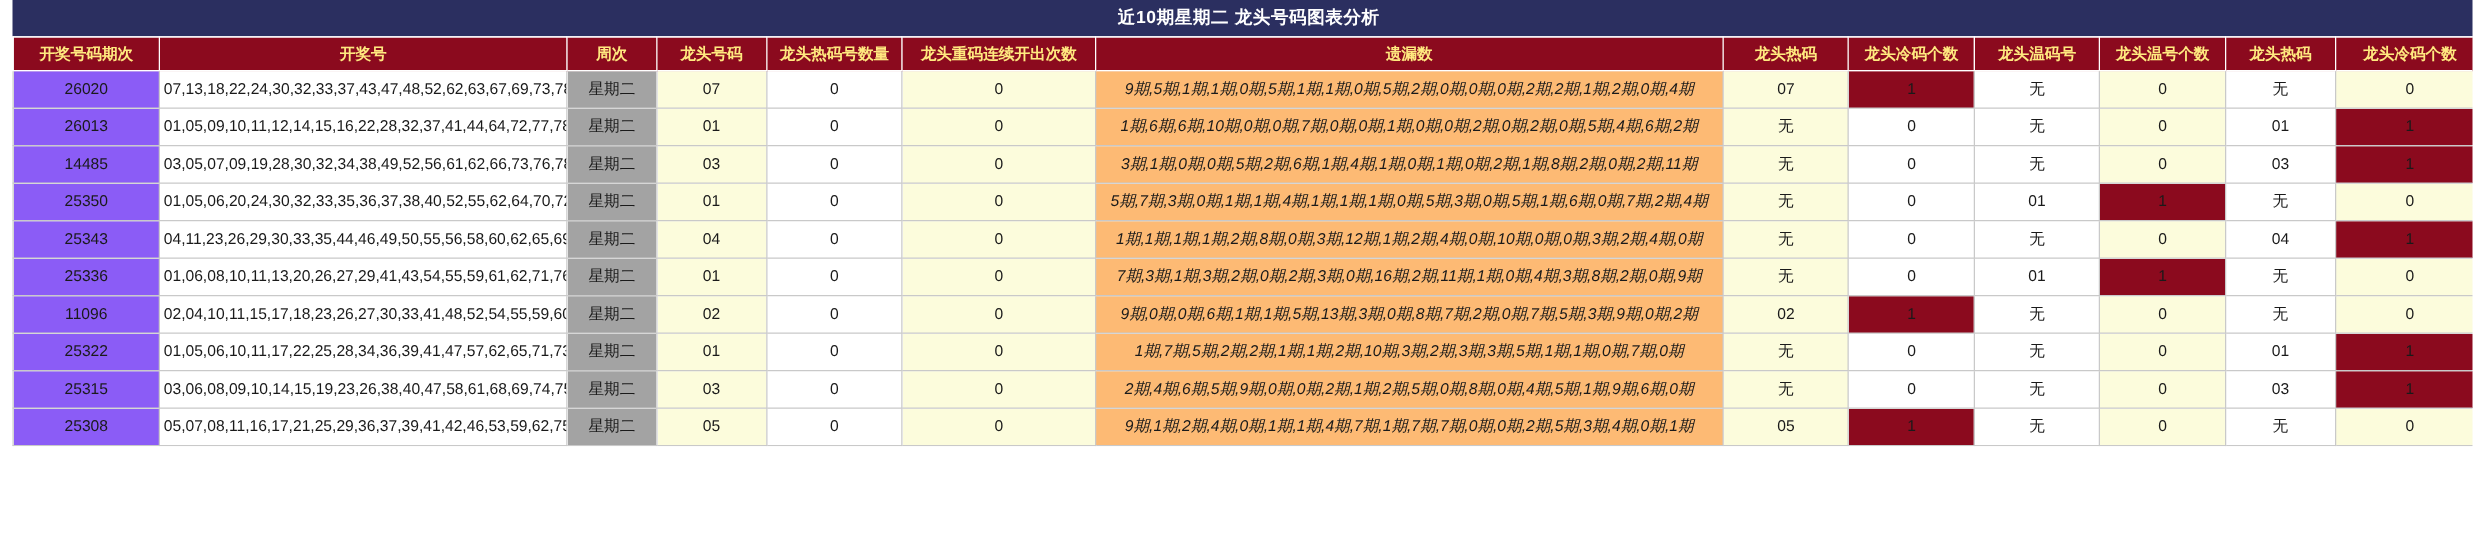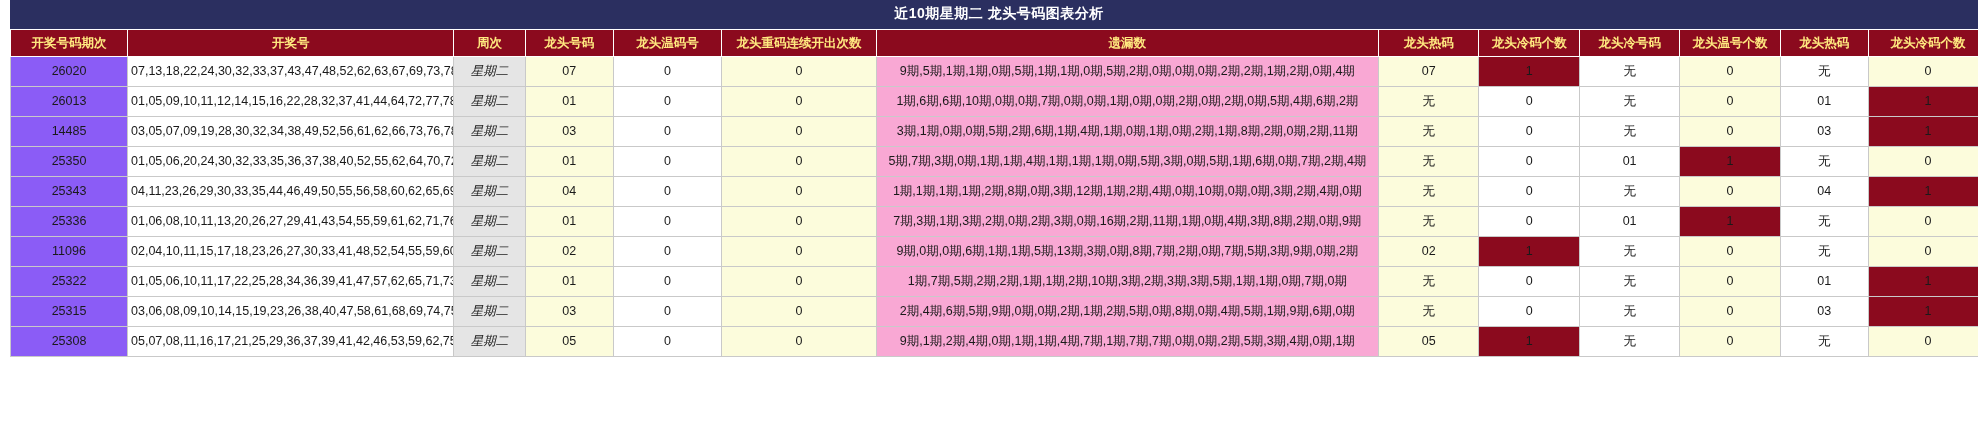--- a/index.html
+++ b/index.html
@@ -44,25 +44,25 @@
     text-align: center;
     padding: 7px 3px;
     color: #1a1a1a;
     line-height: 1.2;
     overflow: hidden;
     white-space: nowrap;
   }
   
   td.c-issue   { background: #8b5cf6; }
   td.c-nums    { background: #ffffff; }
-  td.c-week    { background: #e5e5e5; font-style: italic; }
+  td.c-week    { background: #a3a3a3; }
   td.c-dcode   { background: #fcfcdc; }
   td.c-dfirst  { background: #ffffff; }
   td.c-drepeat { background: #fcfcdc; }
-  td.c-omit    { background: #f9a8d4; }
+  td.c-omit    { background: #fdba74; font-style: italic; }
   td.c-cold    { background: #fcfcdc; }
   td.c-coldcnt { background: #ffffff; }
   td.c-warm    { background: #ffffff; }
   td.c-warmcnt { background: #fcfcdc; }
   td.c-hot     { background: #ffffff; }
   td.c-hotcnt  { background: #fcfcdc; }
 
   td.hl {
     background: #8b0a1e !important;
     color: #ffffff;
@@ -78,26 +78,26 @@
 
   <div class="title-bar">近10期星期二 龙头号码图表分析</div>
 
   <table class="grid">
     <thead>
       <tr>
         <th style="width:108px">开奖号码期次</th>
         <th style="width:310px">开奖号</th>
         <th style="width:64px">周次</th>
         <th style="width:80px">龙头号码</th>
-        <th style="width:100px">龙头温码号</th>
+        <th style="width:100px">龙头热码号数量</th>
         <th style="width:144px">龙头重码连续开出次数</th>
         <th style="width:480px">遗漏数</th>
         <th style="width:92px">龙头热码</th>
         <th style="width:92px">龙头冷码个数</th>
-        <th style="width:92px">龙头冷号码</th>
+        <th style="width:92px">龙头温码号</th>
         <th style="width:92px">龙头温号个数</th>
         <th style="width:80px">龙头热码</th>
         <th style="width:110px">龙头冷码个数</th>
       </tr>
     </thead>
     <tbody id="tbody">
         <tr>
           <td class="c-issue">26020</td>
           <td class="c-nums">07,13,18,22,24,30,32,33,37,43,47,48,52,62,63,67,69,73,78,79</td>
           <td class="c-week">星期二</td>

